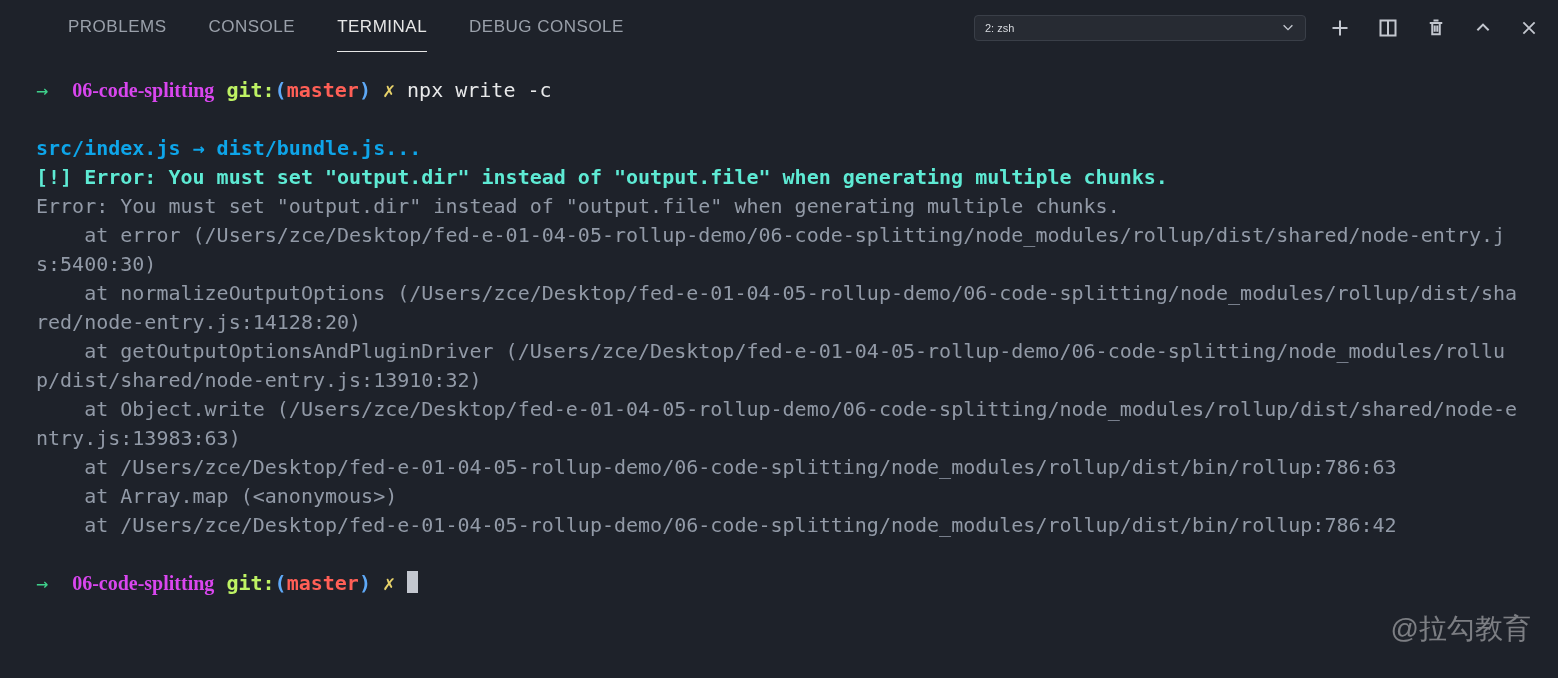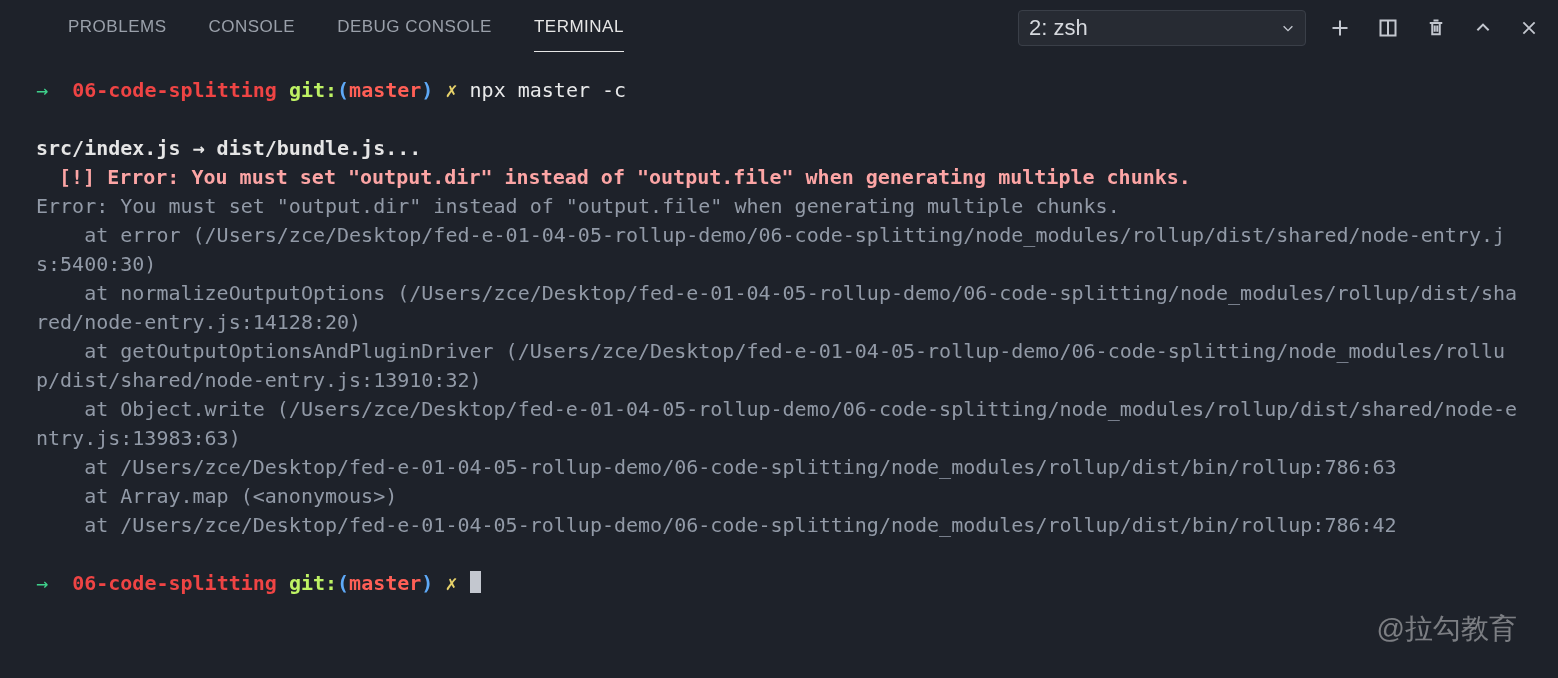--- a/index.html
+++ b/index.html
@@ -38,23 +38,23 @@
   .spacer { flex: 1; }
   .term-select {
     display: flex;
     align-items: center;
     gap: 10px;
     color: #d6d9de;
     background: #272b33;
     border: 1px solid #3a3f48;
     border-radius: 4px;
     padding: 4px 10px;
-    width: 288px;
+    width: 332px;
     justify-content: space-between;
-    font-size: 22px;
+    font-size: 11px;
   }
   .icons {
     display: flex;
     align-items: center;
     gap: 28px;
     margin-left: 24px;
     color: #c3c7cf;
   }
   .icon-btn {
     cursor: pointer;
@@ -62,54 +62,54 @@
     align-items: center;
     justify-content: center;
   }
   .terminal {
     padding: 20px 36px 0 36px;
     line-height: 29px;
     white-space: pre-wrap;
     word-break: break-all;
   }
   .arrow { color: #3fd18b; }
-  .cwd   { color: #ef4444; font-weight: 600; }
+  .cwd   { color: #d946ef; font-weight: 600; font-family: Liberation Serif, serif; }
   .git   { color: #bef264; font-weight: 600; }
   .paren { color: #5ea9f7; font-weight: 600; }
   .branch{ color: #ff5f56; font-weight: 600; }
   .flash { color: #e7d26a; }
   .cmd   { color: #e8e9ea; }
-  .build { color: #e5e5e5; font-weight: 600; }
-  .err   { color: #fca5a5; font-weight: 600; margin-left: 23px; }
+  .build { color: #0ea5e9; font-weight: 600; }
+  .err   { color: #5eead4; font-weight: 600; }
   .trace { color: #929aa7; }
   .cursor {
     display: inline-block;
     width: 11px;
     height: 22px;
     background: #c3c7cf;
     vertical-align: -3px;
   }
   .watermark {
     position: absolute;
-    right: 41px;
+    right: 27px;
     bottom: 30px;
     font-family: -apple-system, sans-serif;
     font-size: 28px;
     color: rgba(255,255,255,0.42);
   }
 </style>
 </head>
 <body>
 
 <div class="panel-header">
   <div class="tabs">
     <div class="tab">PROBLEMS</div>
     <div class="tab">CONSOLE</div>
+    <div class="tab active">TERMINAL</div>
     <div class="tab">DEBUG CONSOLE</div>
-    <div class="tab active">TERMINAL</div>
   </div>
   <div class="spacer"></div>
   <div class="term-select">
     <span>2: zsh</span>
     <span>
       <svg width="14" height="14" viewBox="0 0 16 16" fill="none" stroke="#c3c7cf" stroke-width="1.6">
           <path d="M3 6l5 5 5-5"></path>
         </svg>
     </span>
   </div>
@@ -136,21 +136,21 @@
         </svg>
     </div>
     <div class="icon-btn">
       <svg width="18" height="18" viewBox="0 0 16 16" fill="none" stroke="#c3c7cf" stroke-width="1.6">
           <path d="M3 3l10 10M13 3L3 13"></path>
         </svg>
     </div>
   </div>
 </div>
 
-<div class="terminal"><span class="arrow">→</span>  <span class="cwd">06-code-splitting</span> <span class="git">git:</span><span class="paren">(</span><span class="branch">master</span><span class="paren">)</span> <span class="flash">✗</span> <span class="cmd">npx master -c</span>
+<div class="terminal"><span class="arrow">→</span>  <span class="cwd">06-code-splitting</span> <span class="git">git:</span><span class="paren">(</span><span class="branch">master</span><span class="paren">)</span> <span class="flash">✗</span> <span class="cmd">npx write -c</span>
 
 <span class="build">src/index.js → dist/bundle.js...</span>
 <span class="err">[!] Error: You must set "output.dir" instead of "output.file" when generating multiple chunks.</span>
 <span class="trace">Error: You must set "output.dir" instead of "output.file" when generating multiple chunks.</span>
 <span class="trace">    at error (/Users/zce/Desktop/fed-e-01-04-05-rollup-demo/06-code-splitting/node_modules/rollup/dist/shared/node-entry.js:5400:30)</span>
 <span class="trace">    at normalizeOutputOptions (/Users/zce/Desktop/fed-e-01-04-05-rollup-demo/06-code-splitting/node_modules/rollup/dist/shared/node-entry.js:14128:20)</span>
 <span class="trace">    at getOutputOptionsAndPluginDriver (/Users/zce/Desktop/fed-e-01-04-05-rollup-demo/06-code-splitting/node_modules/rollup/dist/shared/node-entry.js:13910:32)</span>
 <span class="trace">    at Object.write (/Users/zce/Desktop/fed-e-01-04-05-rollup-demo/06-code-splitting/node_modules/rollup/dist/shared/node-entry.js:13983:63)</span>
 <span class="trace">    at /Users/zce/Desktop/fed-e-01-04-05-rollup-demo/06-code-splitting/node_modules/rollup/dist/bin/rollup:786:63</span>
 <span class="trace">    at Array.map (&lt;anonymous&gt;)</span>

